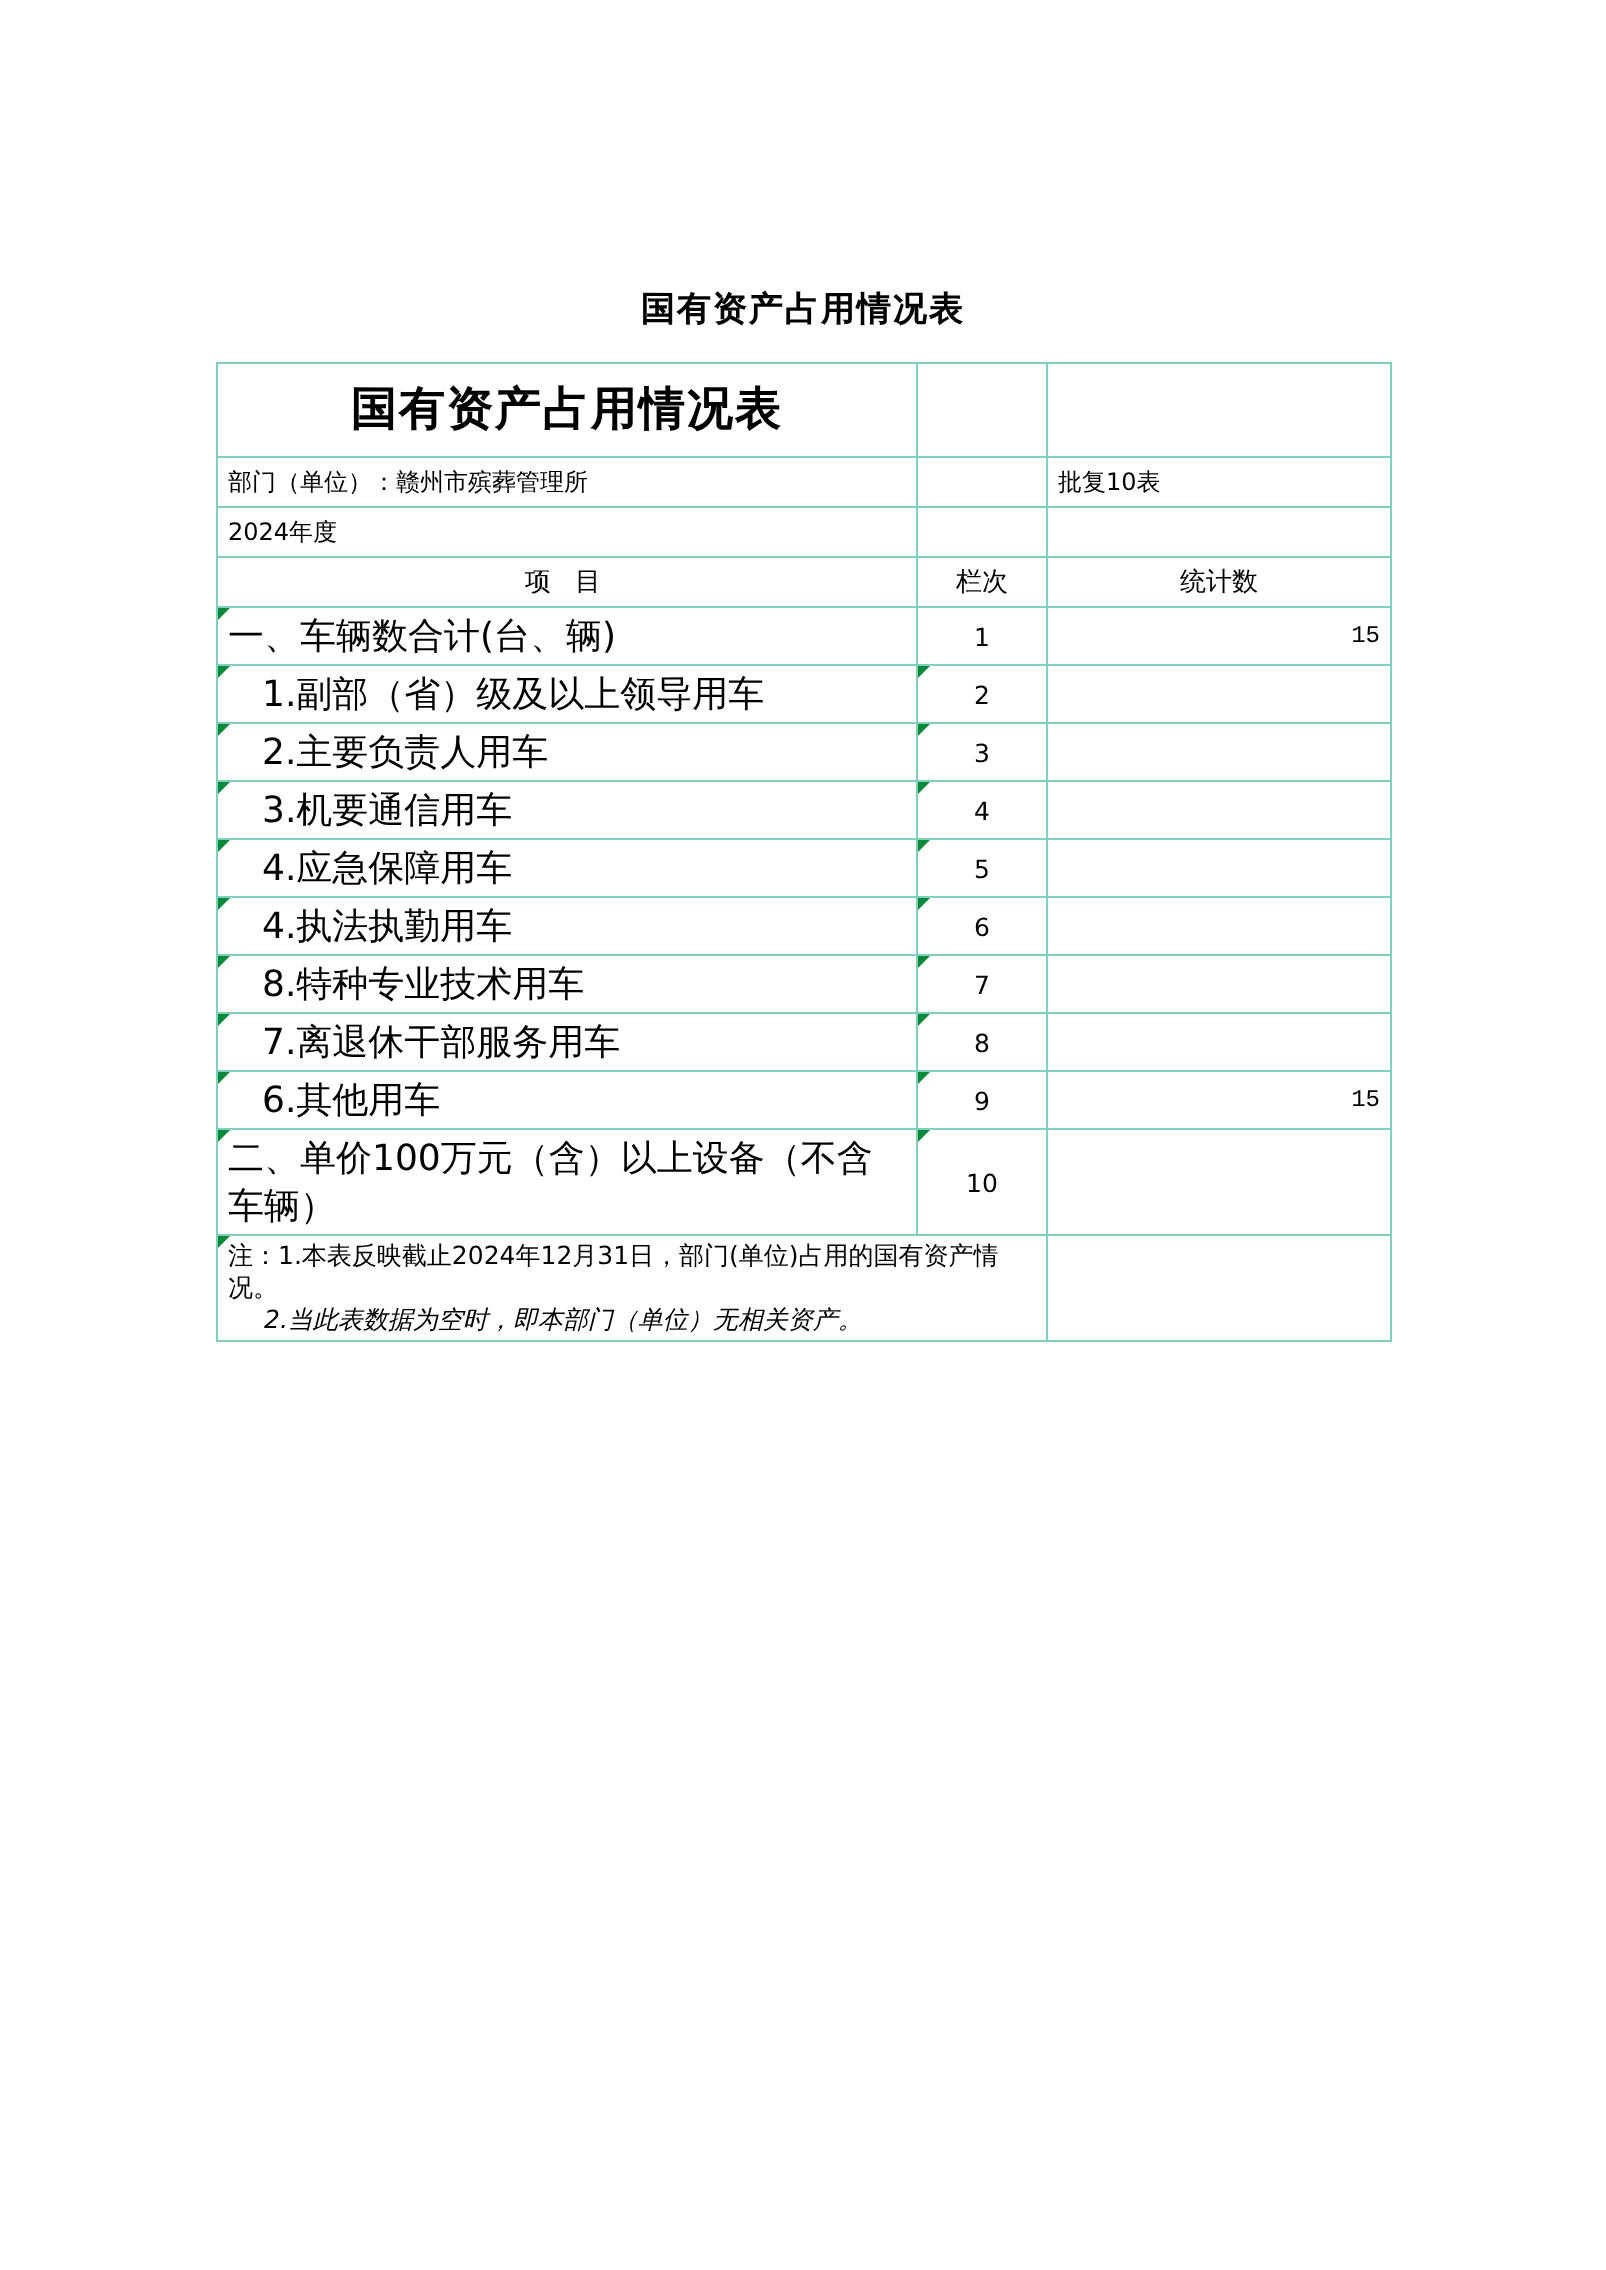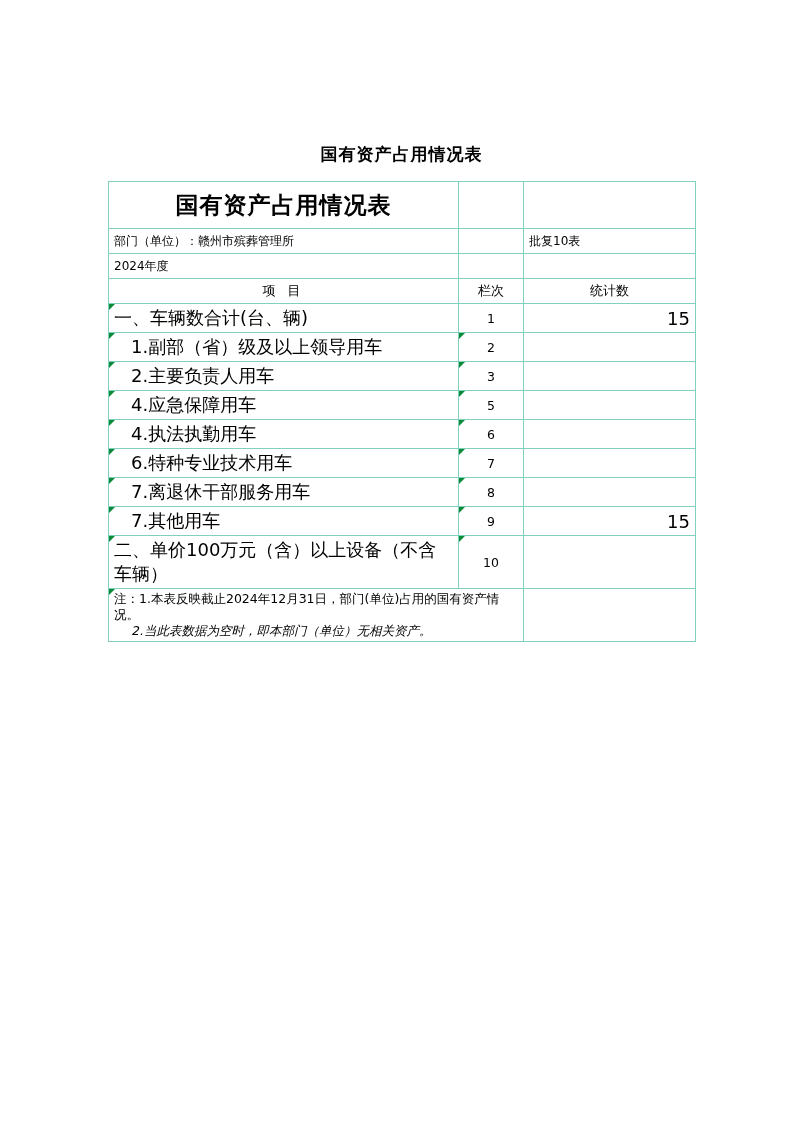--- a/index.html
+++ b/index.html
@@ -96,22 +96,23 @@
   .cell-item.indent {
     padding-left: 22px;
     margin-left: 16px;
   }
   .cell-rank {
     text-align: center;
     font-size: 12.5px;
   }
   .cell-stat {
     text-align: right;
-    font-size: 18px;
+    font-size: 12px;
     padding-right: 6px;
+    font-family: Liberation Mono, monospace;
   }
   .note-cell {
     text-align: left;
     font-size: 12.5px;
     line-height: 16px;
     padding: 4px 6px 6px 8px;
   }
   .note-line2 {
     padding-left: 18px;
     font-style: italic;
@@ -180,41 +181,46 @@
         <td class="cell-item indent mark">1.副部（省）级及以上领导用车</td>
         <td class="cell-rank mark">2</td>
         <td class="cell-stat"></td>
       </tr>
       <tr>
         <td class="cell-item indent mark">2.主要负责人用车</td>
         <td class="cell-rank mark">3</td>
         <td class="cell-stat"></td>
       </tr>
       <tr>
+        <td class="cell-item indent mark">3.机要通信用车</td>
+        <td class="cell-rank mark">4</td>
+        <td class="cell-stat"></td>
+      </tr>
+      <tr>
         <td class="cell-item indent mark">4.应急保障用车</td>
         <td class="cell-rank mark">5</td>
         <td class="cell-stat"></td>
       </tr>
       <tr>
         <td class="cell-item indent mark">4.执法执勤用车</td>
         <td class="cell-rank mark">6</td>
         <td class="cell-stat"></td>
       </tr>
       <tr>
-        <td class="cell-item indent mark">6.特种专业技术用车</td>
+        <td class="cell-item indent mark">8.特种专业技术用车</td>
         <td class="cell-rank mark">7</td>
         <td class="cell-stat"></td>
       </tr>
       <tr>
         <td class="cell-item indent mark">7.离退休干部服务用车</td>
         <td class="cell-rank mark">8</td>
         <td class="cell-stat"></td>
       </tr>
       <tr>
-        <td class="cell-item indent mark">7.其他用车</td>
+        <td class="cell-item indent mark">6.其他用车</td>
         <td class="cell-rank mark">9</td>
         <td class="cell-stat">15</td>
       </tr>
       <tr>
         <td class="cell-item mark">二、单价100万元（含）以上设备（不含车辆）</td>
         <td class="cell-rank mark">10</td>
         <td class="cell-stat"></td>
       </tr>
 
       <tr>

